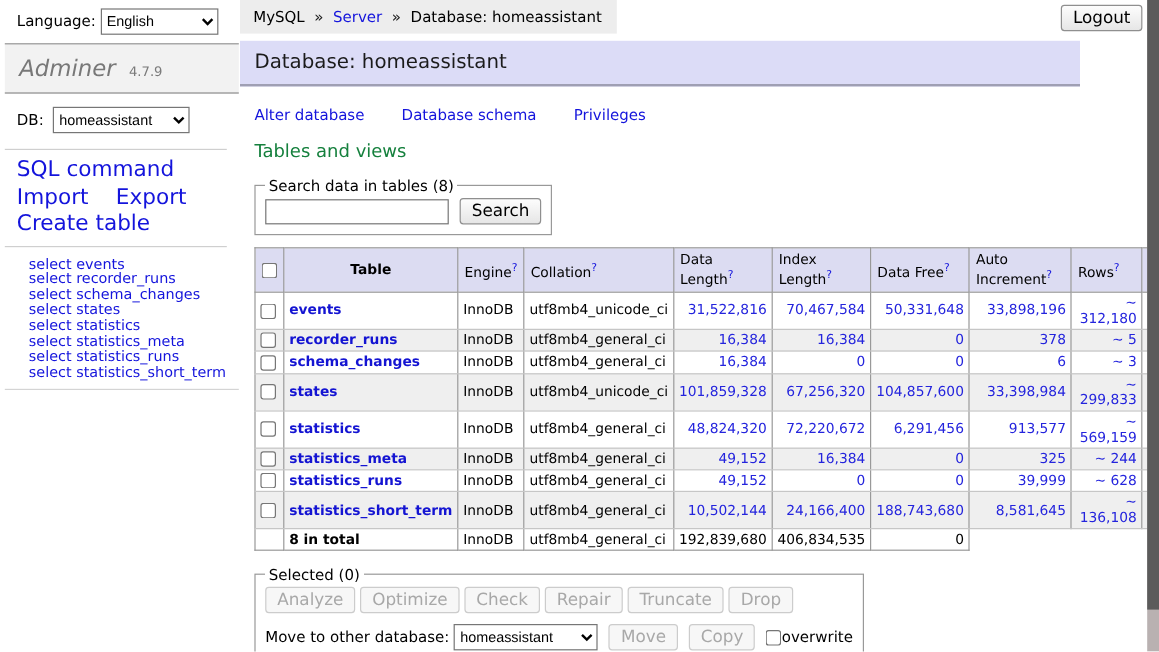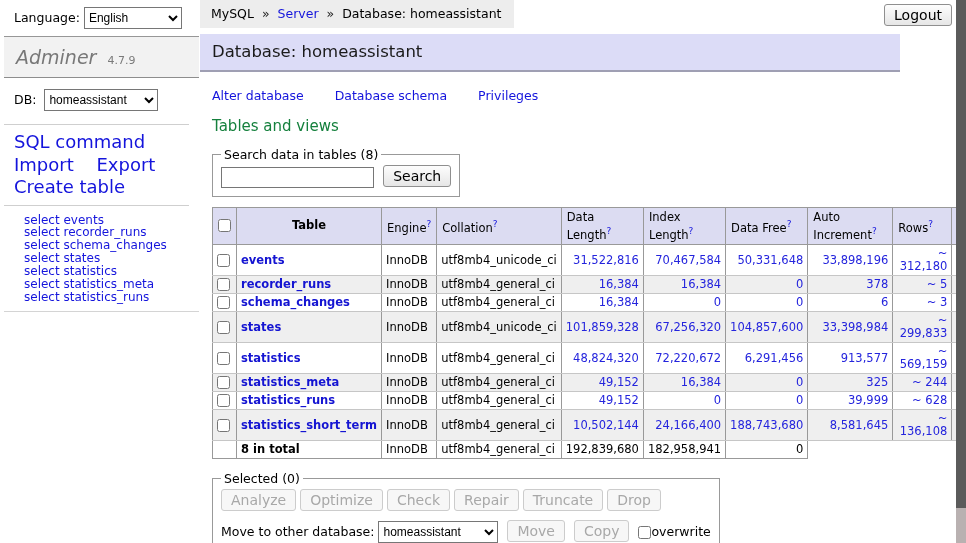--- a/index.html
+++ b/index.html
@@ -123,20 +123,21 @@
     <a>Create table</a>
   </div>
   <div class="tables-list" id="tables-list">
       <div class="tbl-line"><a>select</a> <a>events</a></div>
       <div class="tbl-line"><a>select</a> <a>recorder_runs</a></div>
       <div class="tbl-line"><a>select</a> <a>schema_changes</a></div>
       <div class="tbl-line"><a>select</a> <a>states</a></div>
       <div class="tbl-line"><a>select</a> <a>statistics</a></div>
       <div class="tbl-line"><a>select</a> <a>statistics_meta</a></div>
       <div class="tbl-line"><a>select</a> <a>statistics_runs</a></div>
+      <div class="tbl-line"><a>select</a> <a>statistics_short_term</a></div>
     </div>
 </div>
 
 <div id="content">
   <div class="breadcrumb">
     <a class="visited">MySQL</a>
     <span class="crumb-sep">»</span>
     <a>Server</a>
     <span class="crumb-sep">»</span>
     <span>Database: homeassistant</span>
@@ -269,21 +270,21 @@
           <td class="num"><a>8,581,645</a></td>
           <td class="num"><a>~ 136,108</a></td>
           <td></td>
         </tr>
         <tr class="total">
           <td></td>
           <td class="total-label">8 in total</td>
           <td>InnoDB</td>
           <td>utf8mb4_general_ci</td>
           <td class="num-total">192,839,680</td>
-          <td class="num-total">182,958,941</td>
+          <td class="num-total">406,834,535</td>
           <td class="num-total">0</td>
         </tr>
       </tbody>
   </table>
 
   <fieldset class="selected-fieldset">
     <legend>Selected (0)</legend>
     <div class="selected-buttons" id="selected-buttons"><button type="button" disabled="">Analyze</button><button type="button" disabled="">Optimize</button><button type="button" disabled="">Check</button><button type="button" disabled="">Repair</button><button type="button" disabled="">Truncate</button><button type="button" disabled="">Drop</button></div>
     <div class="move-row">
       <span>Move to other database:</span>

